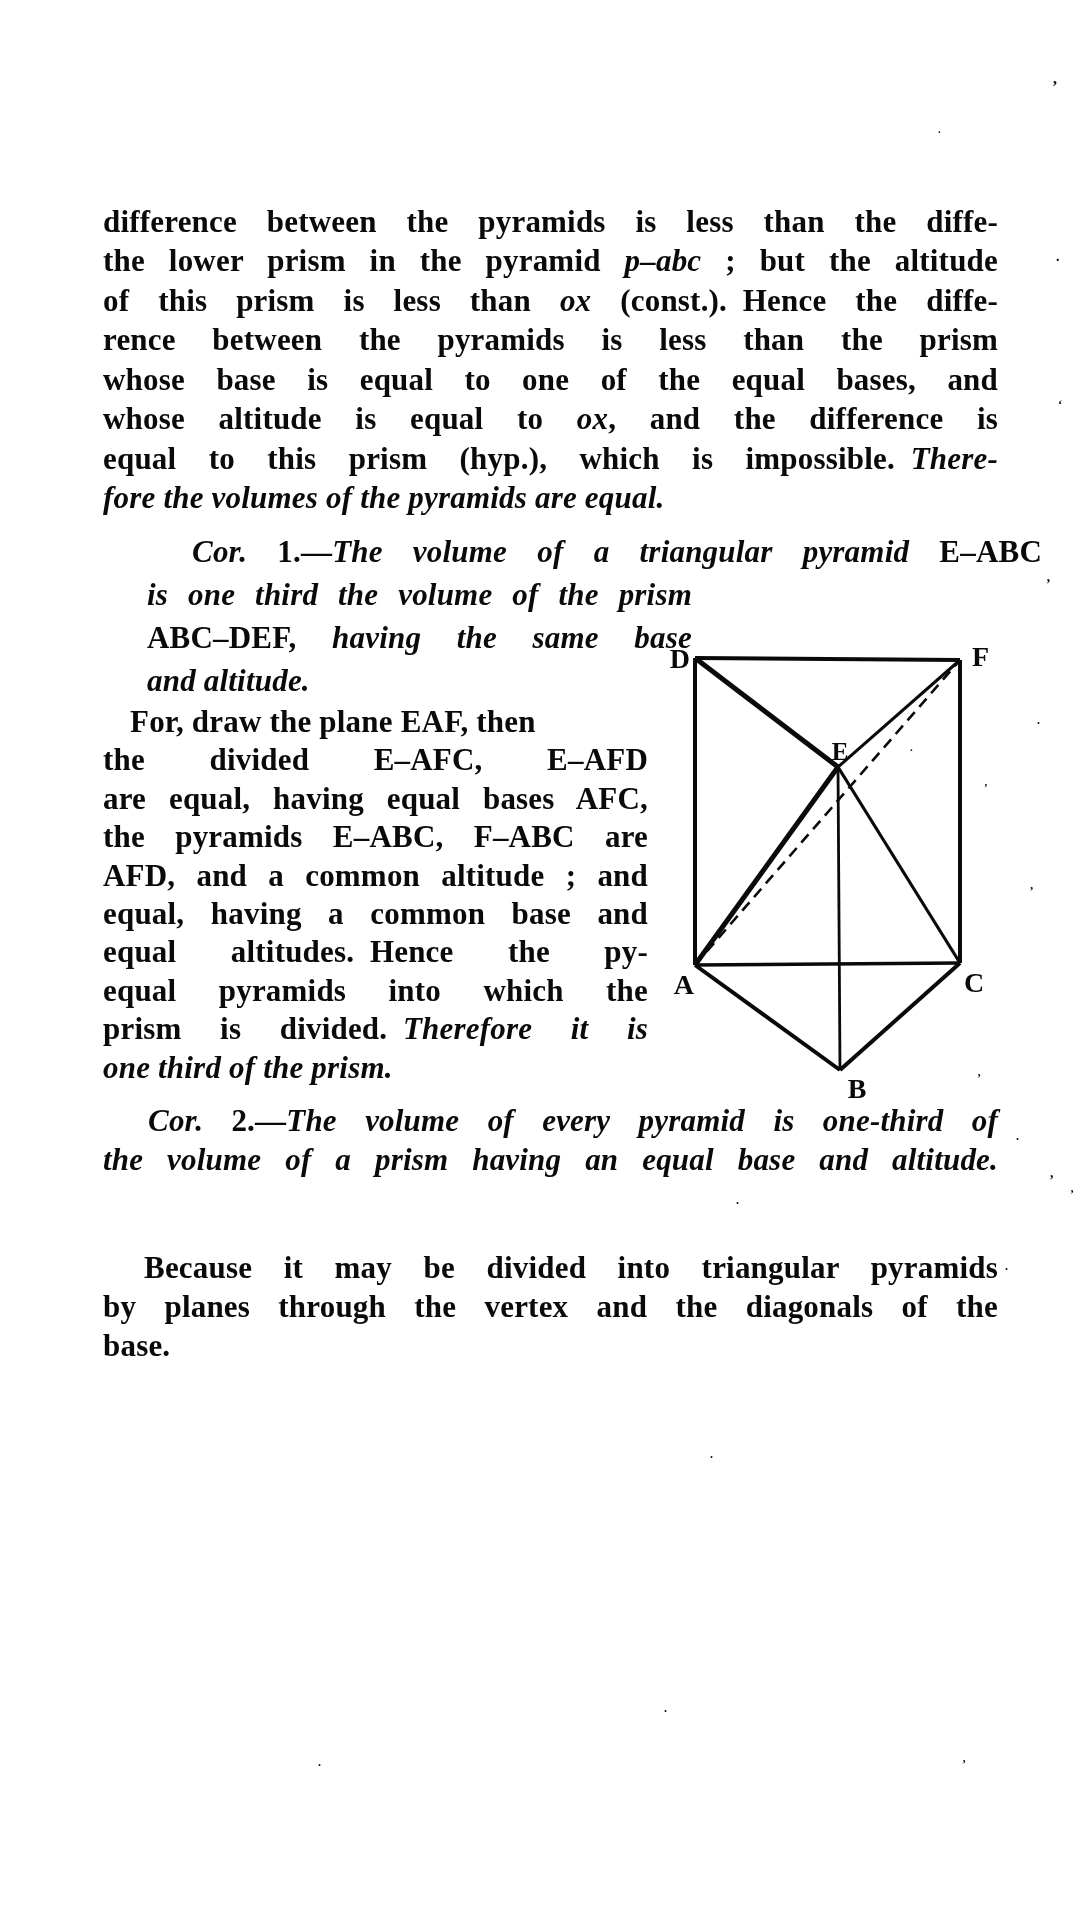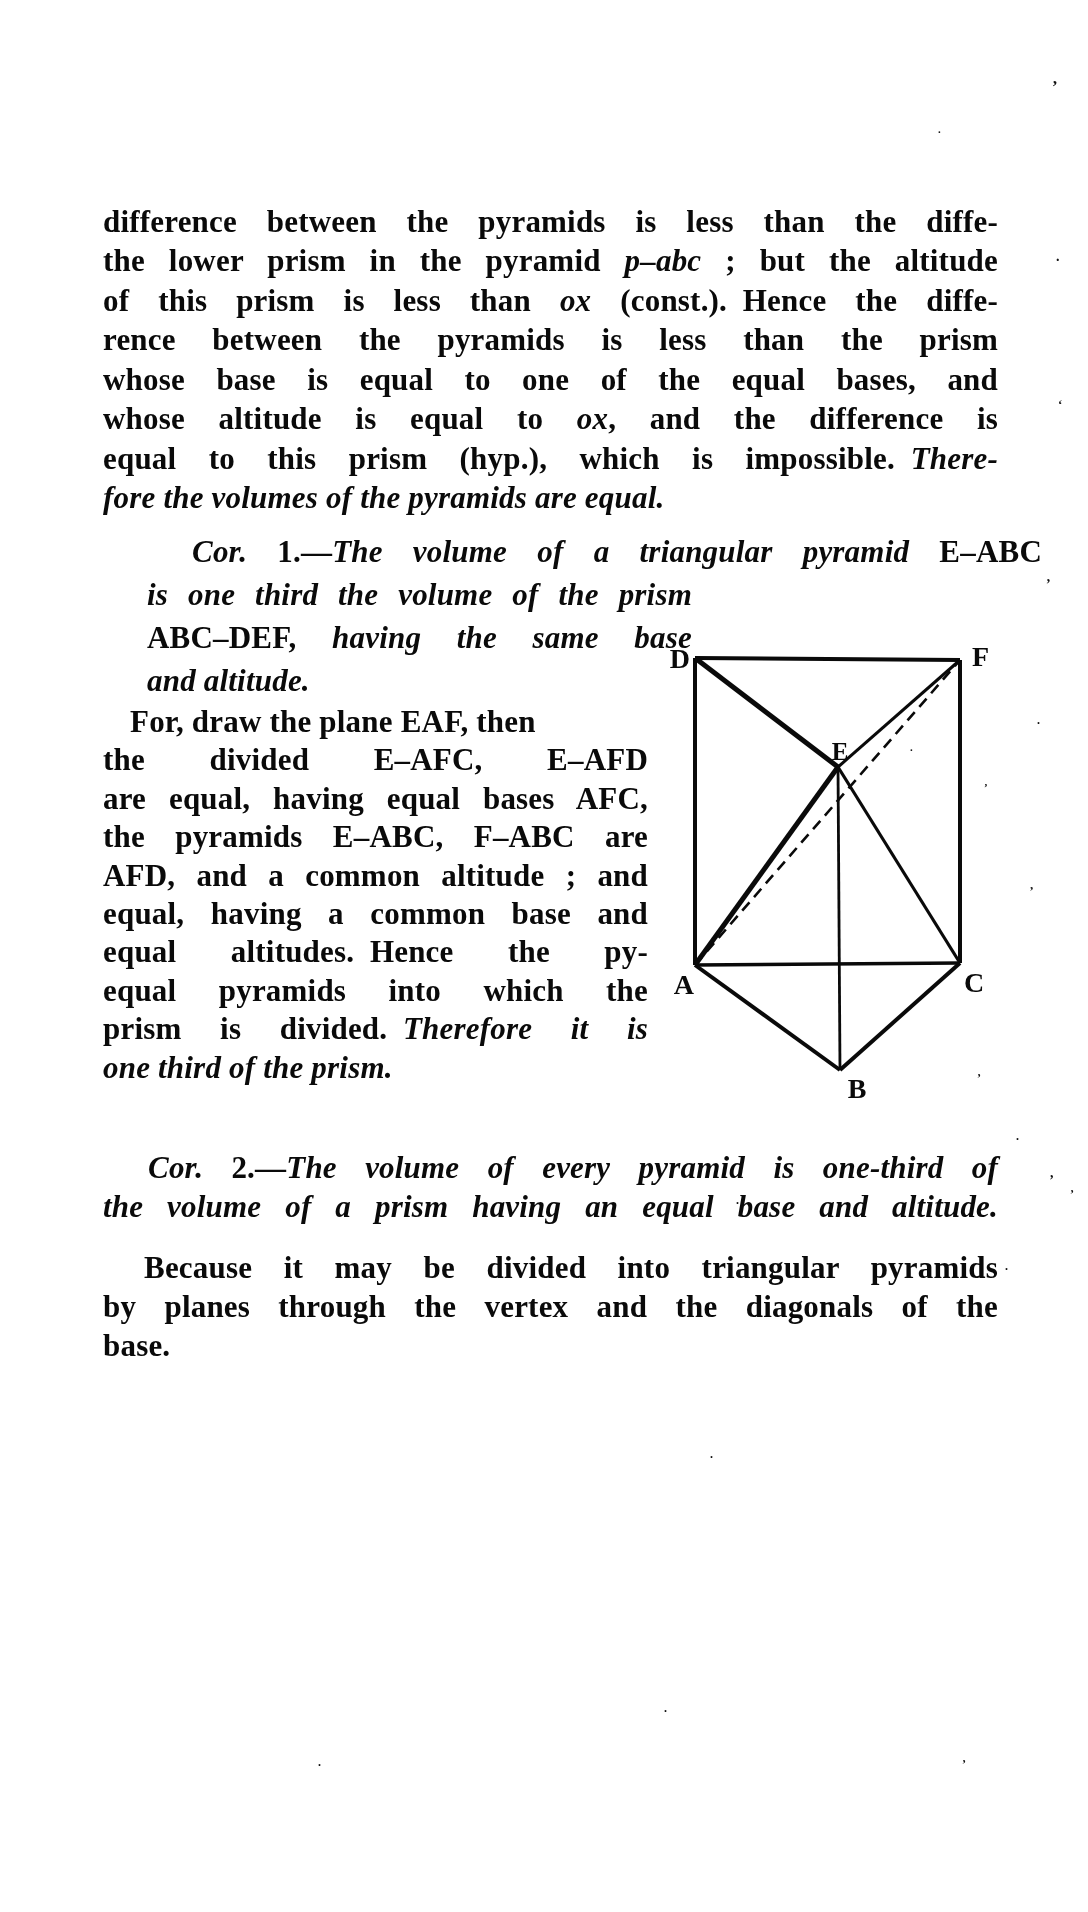--- a/index.html
+++ b/index.html
@@ -53,21 +53,21 @@
         <div class="line j" style="line-height: 38.4px; height: 38.4px; width: 545px;"><span>the divided E–AFC, E–AFD</span></div>
         <div class="line j" style="line-height: 38.4px; height: 38.4px; width: 545px;"><span>are equal, having equal bases AFC,</span></div>
         <div class="line j" style="line-height: 38.4px; height: 38.4px; width: 545px;"><span>the pyramids E–ABC, F–ABC are</span></div>
         <div class="line j" style="line-height: 38.4px; height: 38.4px; width: 545px;"><span>AFD, and a common altitude ; and</span></div>
         <div class="line j" style="line-height: 38.4px; height: 38.4px; width: 545px;"><span>equal, having a common base and</span></div>
         <div class="line j" style="line-height: 38.4px; height: 38.4px; width: 545px;"><span>equal altitudes. Hence the py-</span></div>
         <div class="line j" style="line-height: 38.4px; height: 38.4px; width: 545px;"><span>equal pyramids into which the</span></div>
         <div class="line j" style="line-height: 38.4px; height: 38.4px; width: 545px;"><span>prism is divided. </span><span class="it">Therefore it is</span></div>
         <div class="line nj" style="line-height: 38.4px; height: 38.4px; width: 545px;"><span class="it">one third of the prism.</span></div>
       </div>
-      <div class="tblock" style="top: 1148px; left: 103px;">
+      <div class="tblock" style="top: 1101px; left: 103px;">
         <div class="line j" style="line-height: 39px; height: 39px; width: 895px; text-indent: 45px;"><span class="it">Cor.</span><span> 2.—</span><span class="it">The volume of every pyramid is one-third of</span></div>
         <div class="line j" style="line-height: 39px; height: 39px; width: 895px;"><span class="it">the volume of a prism having an equal base and altitude.</span></div>
       </div>
       <div class="tblock" style="top: 1247.5px; left: 103px;">
         <div class="line j" style="line-height: 39px; height: 39px; width: 895px; text-indent: 41px;"><span>Because it may be divided into triangular pyramids</span></div>
         <div class="line j" style="line-height: 39px; height: 39px; width: 895px;"><span>by planes through the vertex and the diagonals of the</span></div>
         <div class="line nj" style="line-height: 39px; height: 39px; width: 895px;"><span>base.</span></div>
       </div>
     </div>
 

